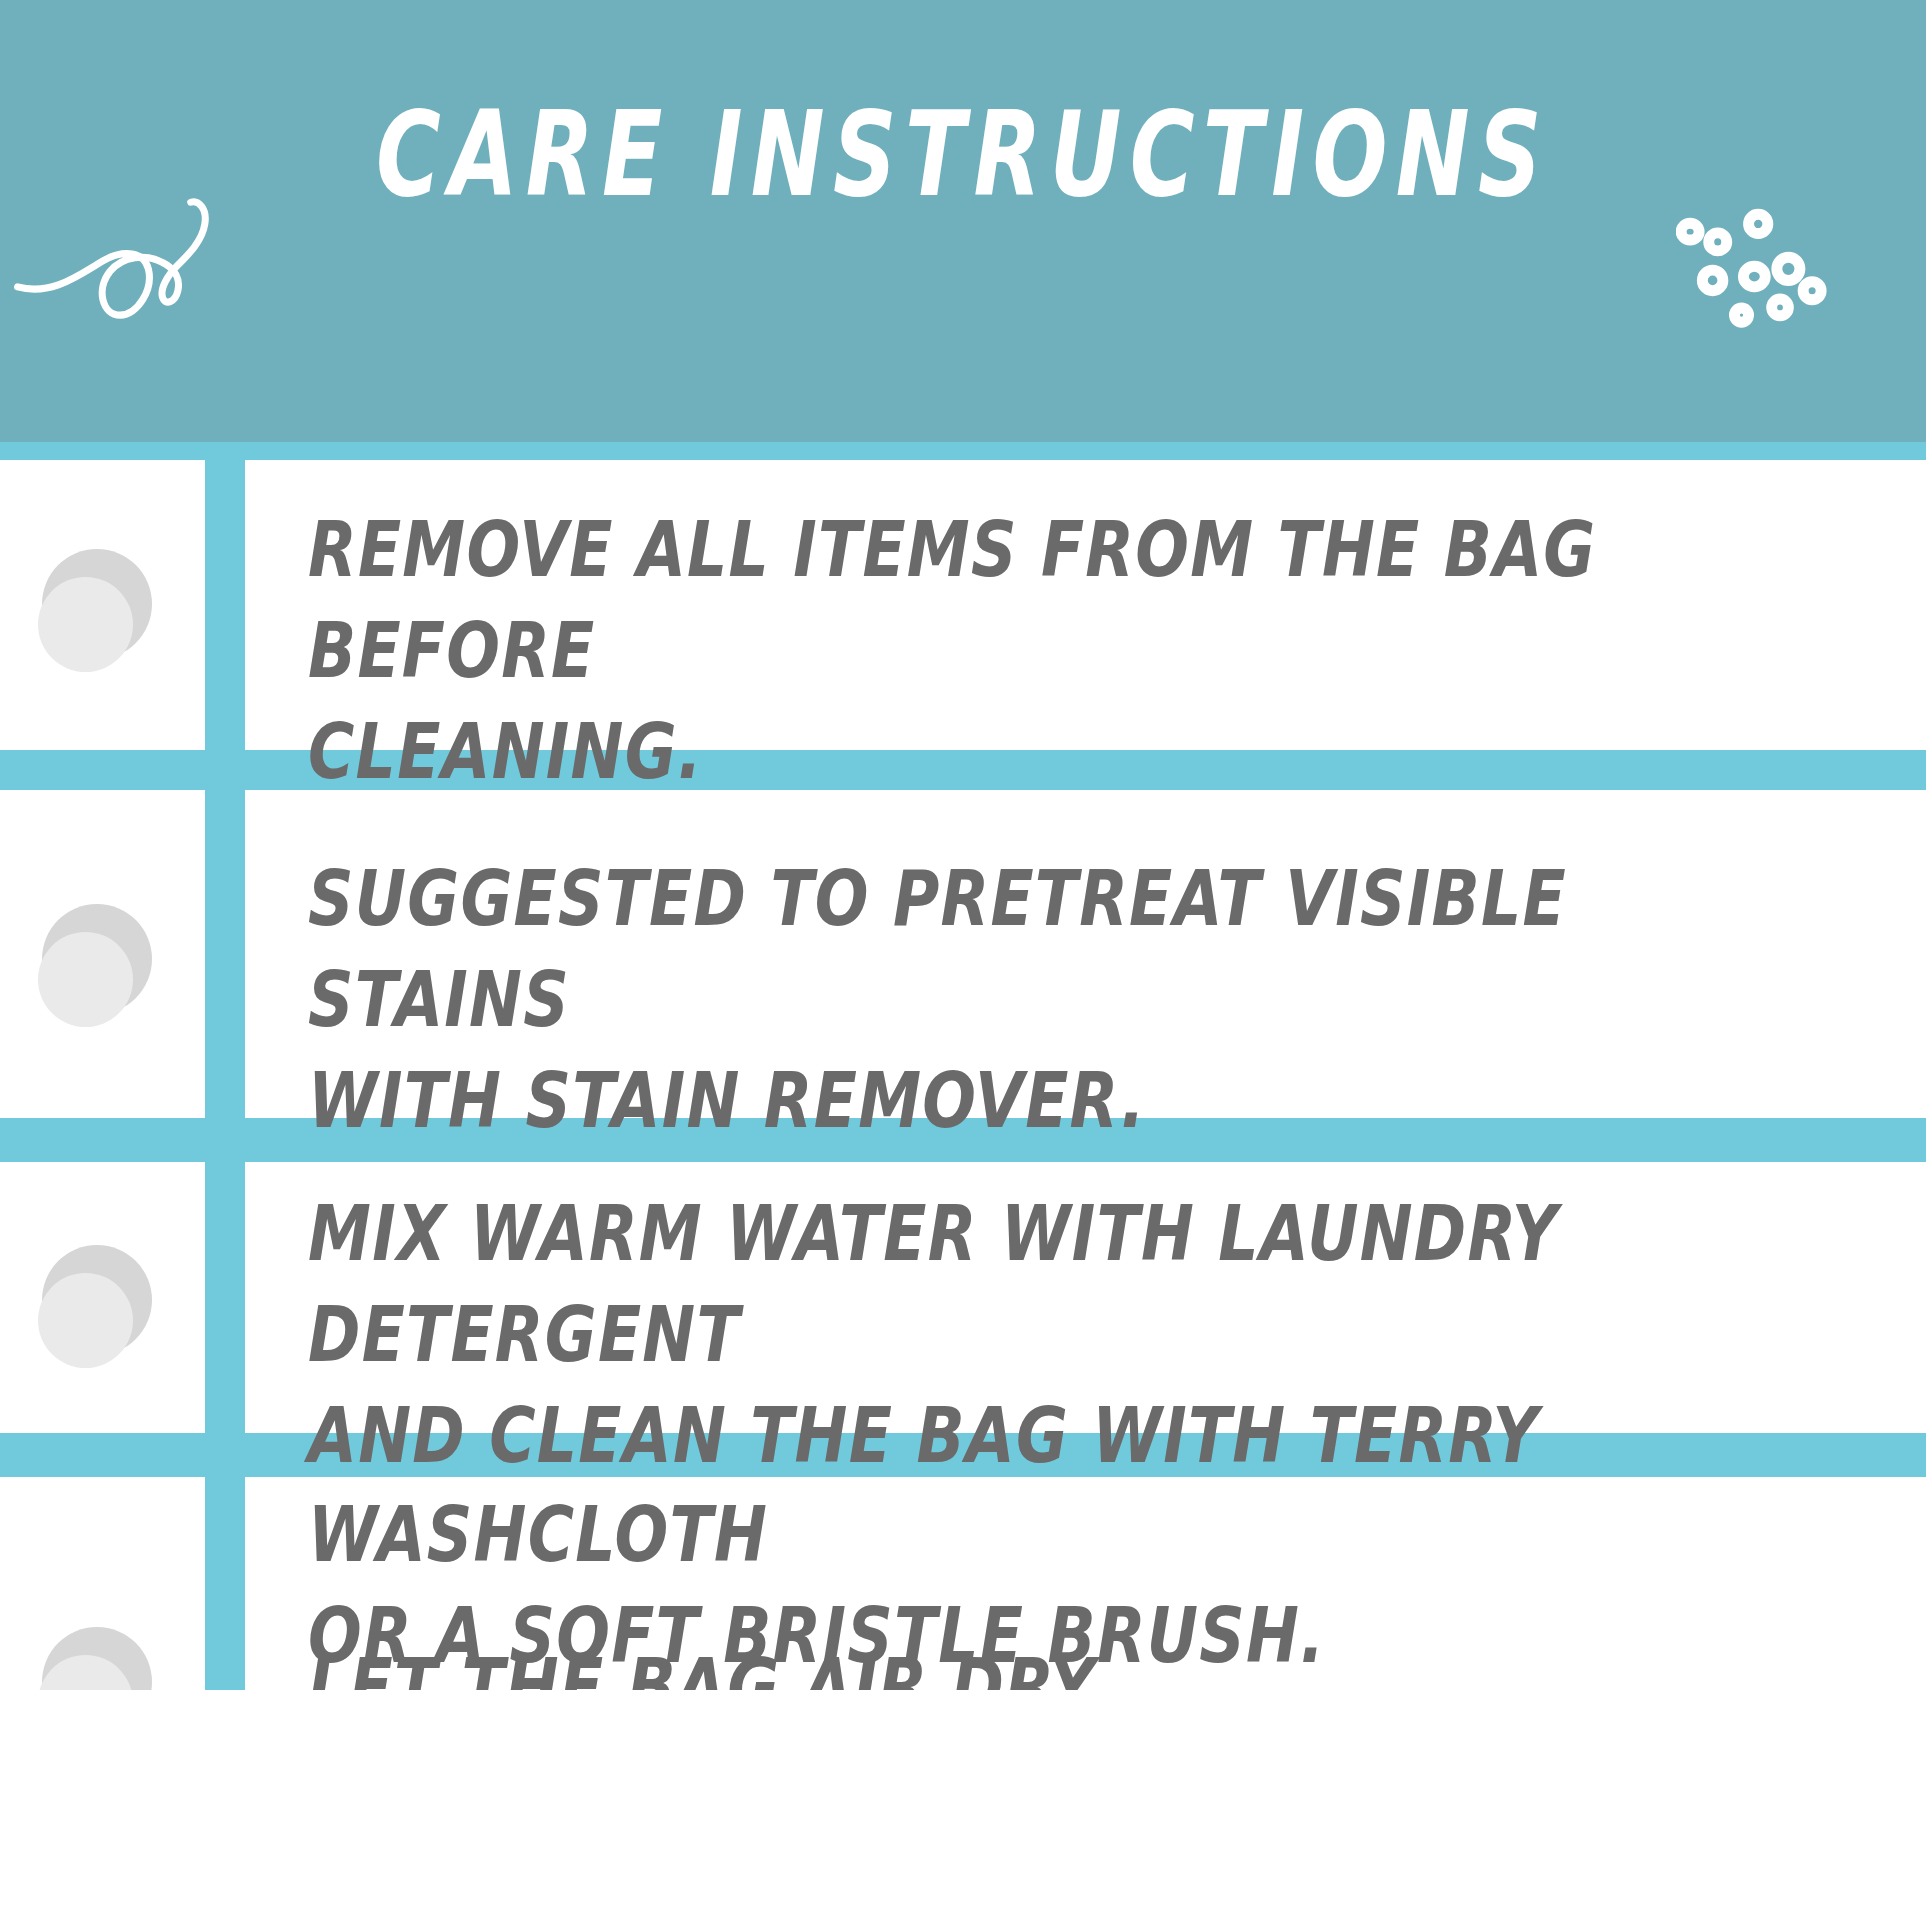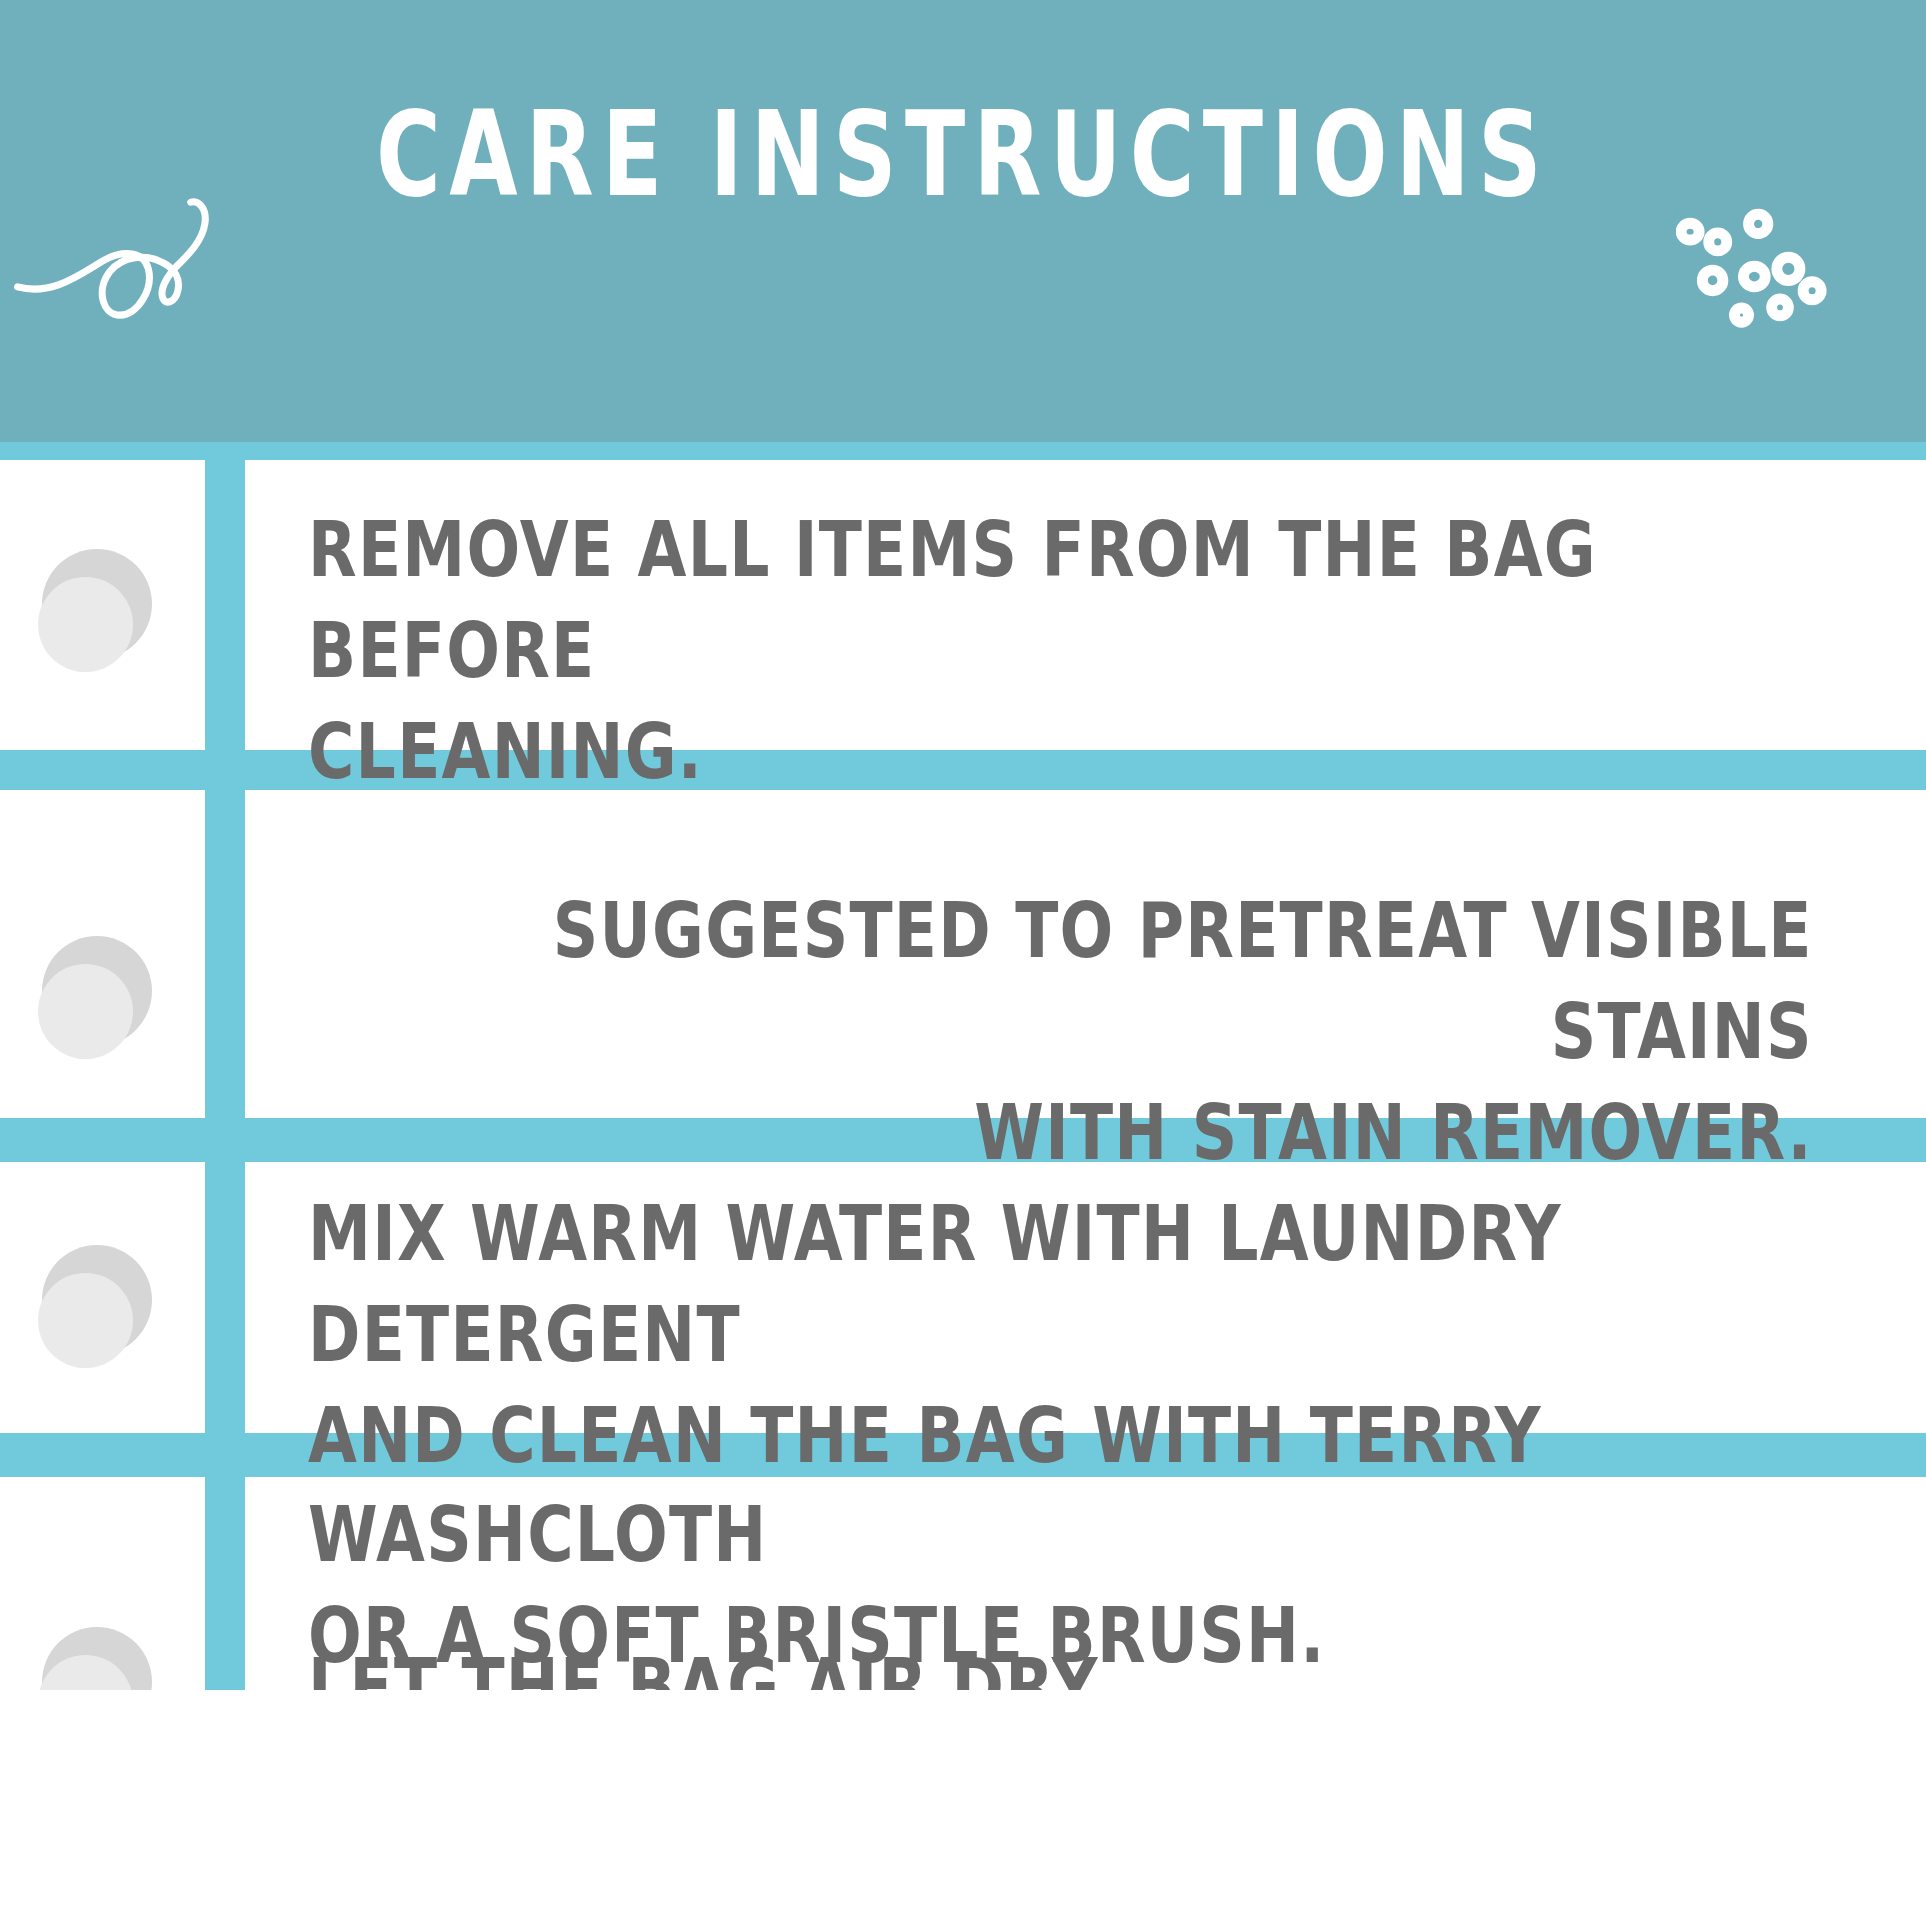--- a/index.html
+++ b/index.html
@@ -13,20 +13,21 @@
     font-family: "DejaVu Sans", sans-serif;
     overflow: hidden;
   }
 
   #card {
     position: relative;
     width: 1926px;
     height: 1690px;
     background: #ffffff;
     overflow: hidden;
+    font-style: italic;
   }
 
   
   .header-band {
     position: absolute;
     left: 0;
     top: 0;
     width: 1926px;
     height: 443px;
     background: #70b0bc;
@@ -95,21 +96,21 @@
   .hline.h2 { top: 1118px; height: 44px; }
   .hline.h3 { top: 1433px; height: 44px; }
 
   
   .row {
     position: absolute;
     left: 0;
     width: 1926px;
   }
   .row.r1 { top: 460px;  height: 290px; }
-  .row.r2 { top: 822px; height: 329px; text-align: right; }
+  .row.r2 { top: 790px; height: 329px; }
   .row.r3 { top: 1162px; height: 271px; }
   .row.r4 { top: 1477px; height: 318px; margin-top: 34px; }
 
   .bullet {
     position: absolute;
     left: 42px;
     width: 110px;
     height: 110px;
   }
   .row.r1 .bullet { top: 89px; }

